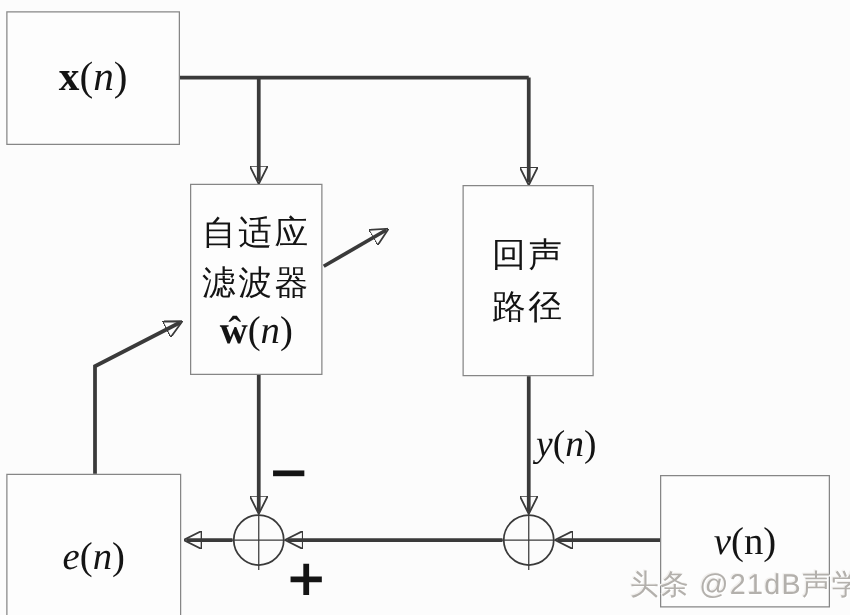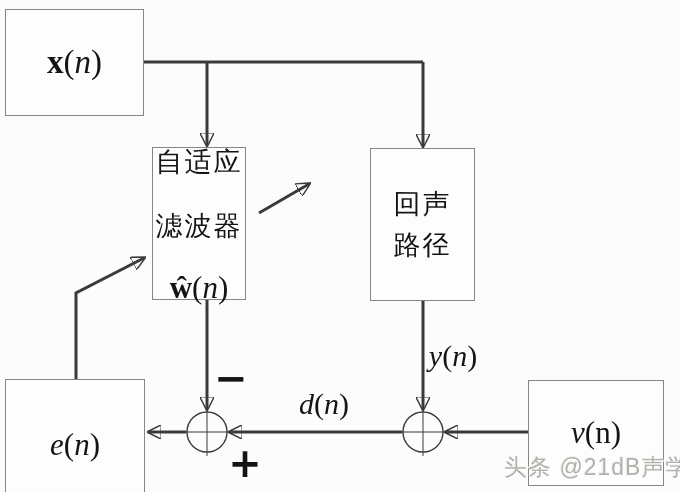--- a/index.html
+++ b/index.html
@@ -76,42 +76,41 @@
     <path class="wire" d="M423 301 V409" marker-end="url(#ah)"></path>
     <path class="wire" d="M402 432 H230" marker-end="url(#ah)"></path>
     <path class="wire" d="M186 432 H149" marker-end="url(#ah)"></path>
     <path class="wire" d="M528 432 H446" marker-end="url(#ah)"></path>
   </svg>
 
   <div class="box" style="left:5px; top:9px; width:139px; height:107px;">
     <div class="sym sym-big"><span class="head-bold">x</span><span class="paren">(</span><span class="var-it">n</span><span class="paren">)</span></div>
   </div>
 
-  <div class="box" style="left:152px; top:147px; width:94px; height:153px;gap:24px;">
+  <div class="box" style="left:152px; top:147px; width:106px; height:153px;">
     <div class="cn-line">自适应</div>
     <div class="cn-line">滤波器</div>
     <div class="sym"><span class="head-bold">ŵ</span><span class="paren">(</span><span class="var-it">n</span><span class="paren">)</span></div>
   </div>
 
   <div class="box" style="left:370px; top:148px; width:105px; height:153px;">
     <div class="cn-line">回声</div>
     <div class="cn-line">路径</div>
   </div>
 
   <div class="box" style="left:5px; top:379px; width:140px; height:132px;">
     <div class="sym"><span class="head-it">e</span><span class="paren">(</span><span class="var-it">n</span><span class="paren">)</span></div>
   </div>
 
   <div class="box" style="left:528px; top:380px; width:136px; height:106px;">
     <div class="sym"><span class="head-it">v</span><span class="paren">(</span><span class="var-up">n</span><span class="paren">)</span></div>
   </div>
 
   <div class="float-label math" style="left:453px; top:356px;"><span>y</span><span class="paren">(</span><span>n</span><span class="paren">)</span></div>
 
-  <div class="float-label math" style="left:324px; top:404px;"><span>d</span><span class="paren">(</span><span>n</span><span class="paren">)</span></div>
 
   <div class="float-label sign" style="left:231px; top:378px;">−</div>
 
   <div class="float-label sign" style="left:245px; top:463px;">+</div>
 
   <div class="watermark" style="left:504px; top:452px;">头条 @21dB声学人</div>
 
 </div>
 
 </body></html>

